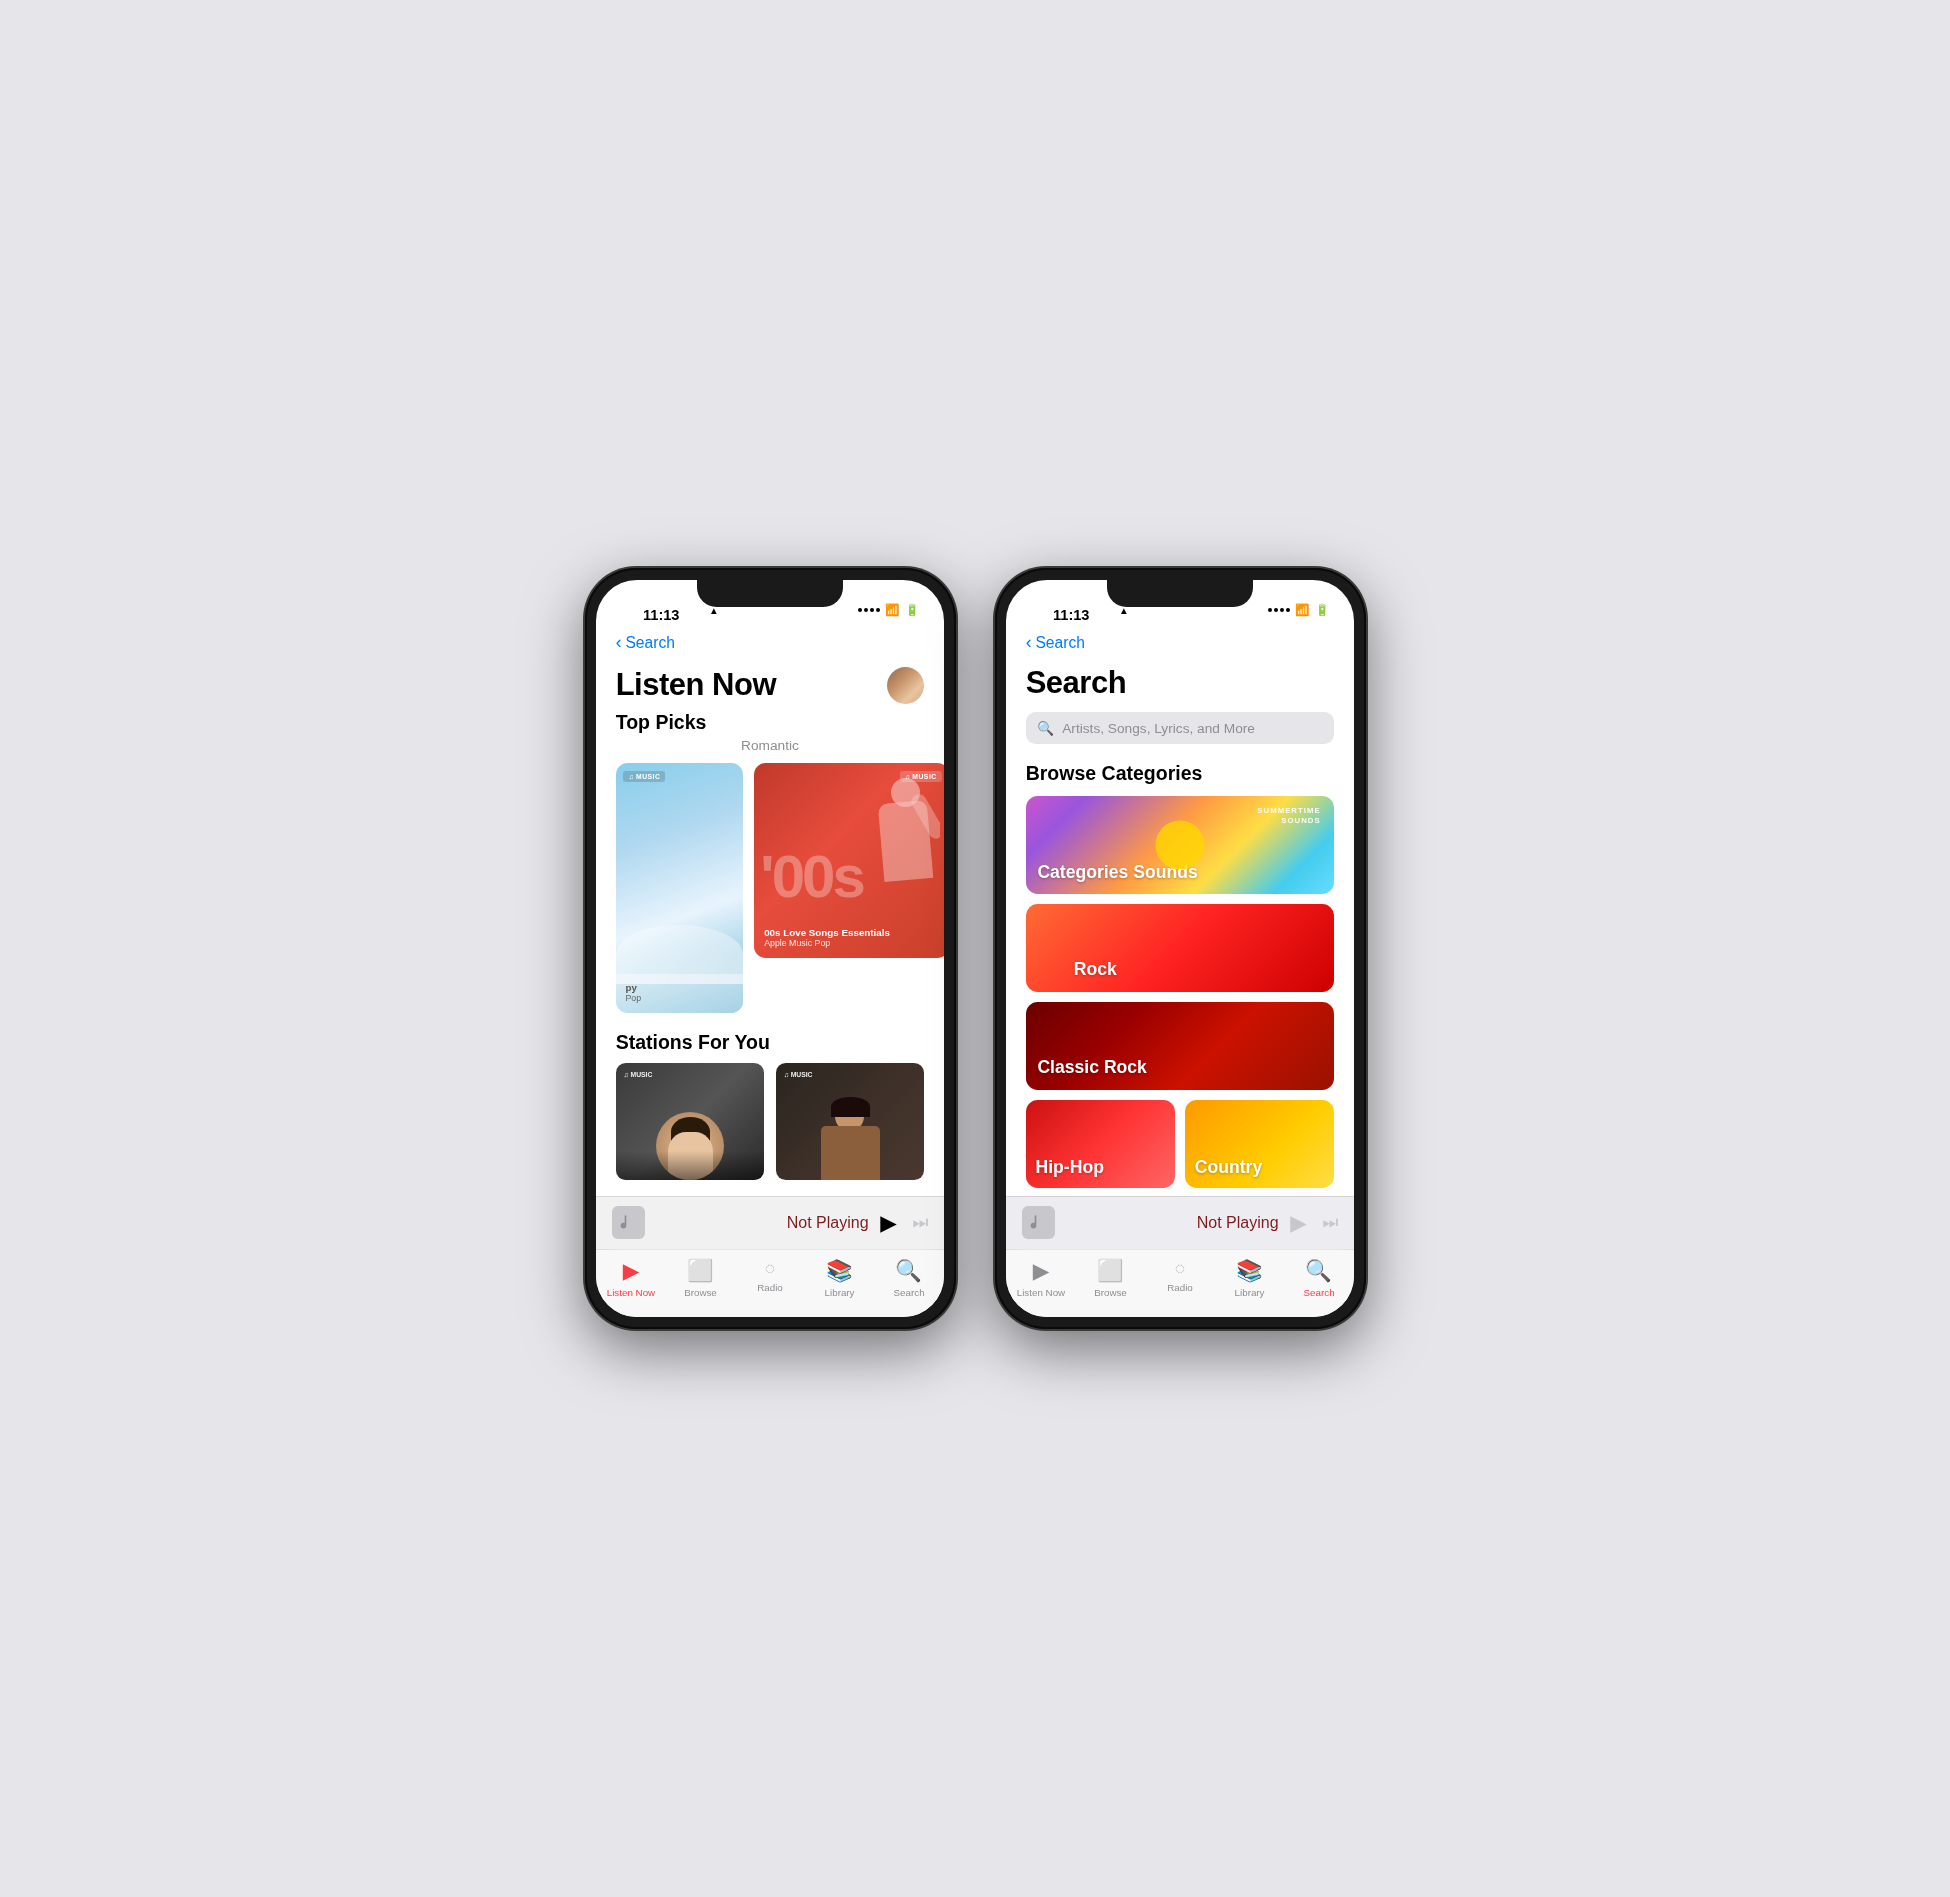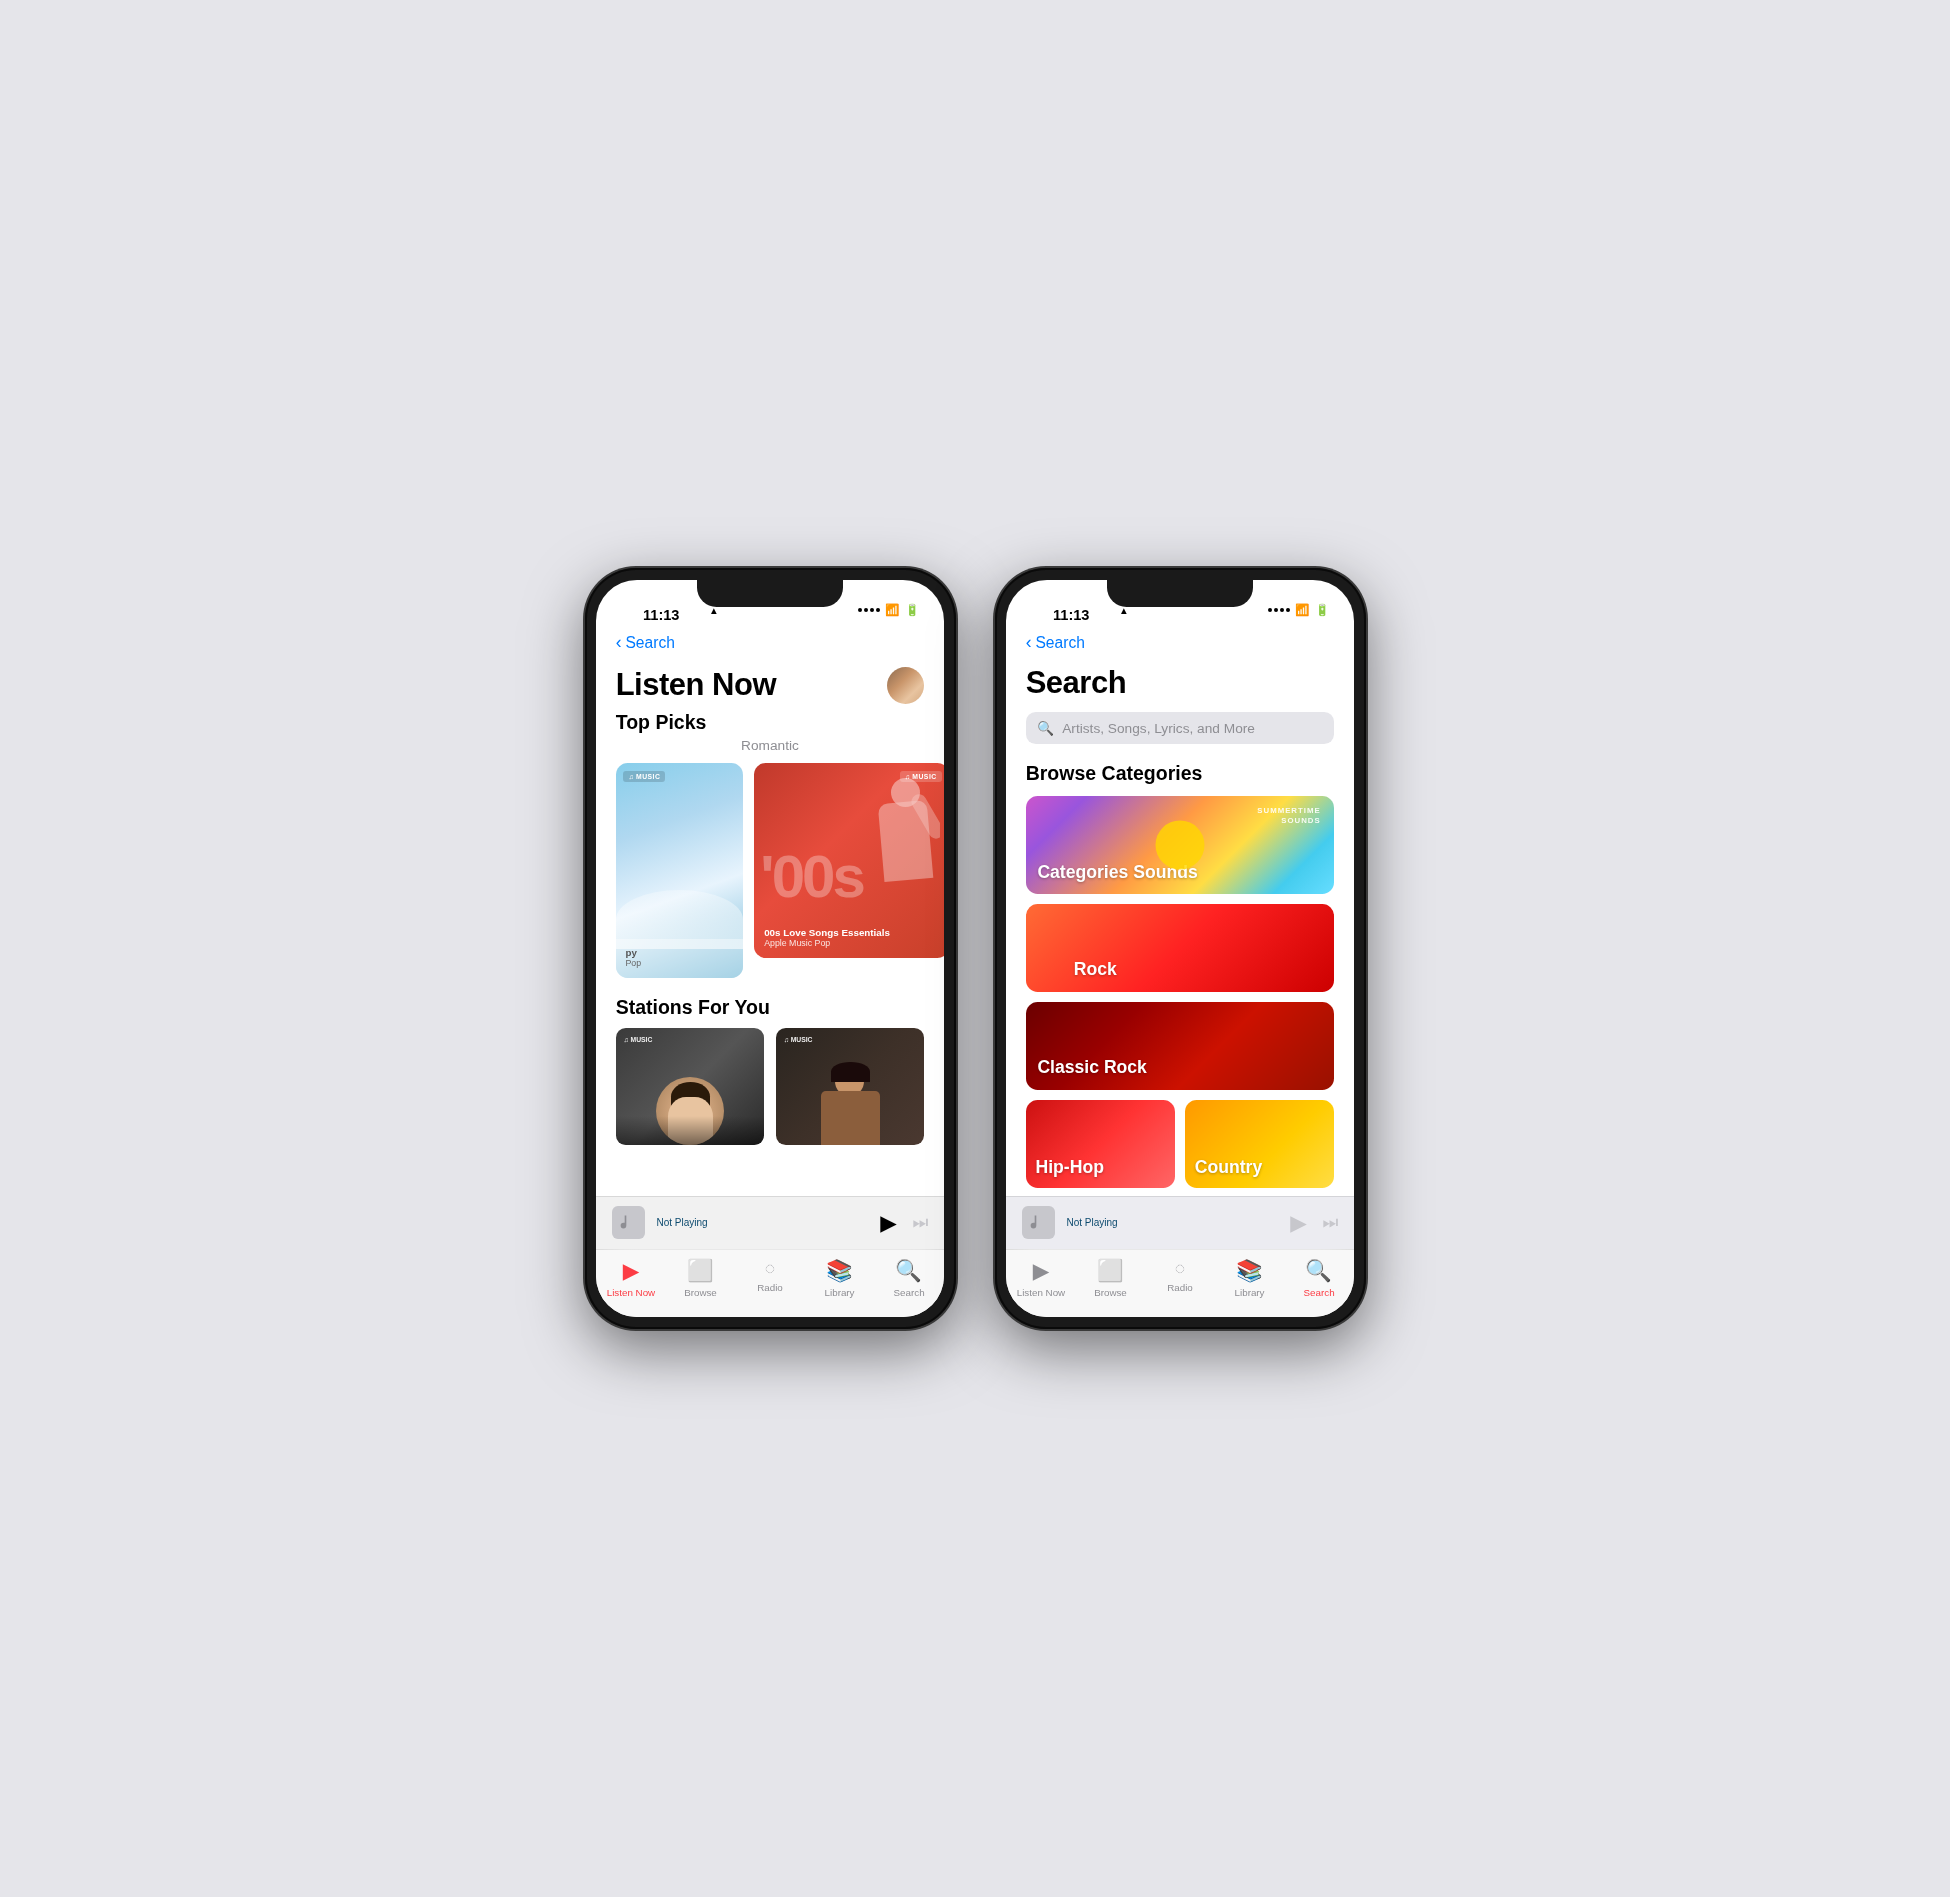--- a/index.html
+++ b/index.html
@@ -228,22 +228,23 @@
       width: 33px;
       height: 33px;
       border-radius: 5.9px;
       background: #c7c7cc;
       display: flex;
       align-items: center;
       justify-content: center;
     }
     .mini-player-text {
       flex: 1;
-      font-size: 10px;
-      color: #0c4a6e;
+      font-size: 16px;
+      color: #7f1d1d;
+      text-align: right;
     }
     .mini-player-controls {
       display: flex;
       gap: 15.6px;
       align-items: center;
     }
     .play-btn {
       font-size: 21.5px;
       color: #000;
     }
@@ -437,21 +438,21 @@
               <div class="avatar-img"></div>
             </div>
           </div>
 
           <div>
             <div class="section-title">Top Picks</div>
             <div class="section-subtitle">Romantic</div>
 
             <div class="cards-scroll">
 
-              <div class="music-card" style="width:127px; height:215px; border-radius:11.7px; overflow:hidden; position:relative; background: linear-gradient(160deg, #87ceeb 0%, #b0d8f0 30%, #e8f4fd 60%, #6ab4d4 100%);">
+              <div class="music-card" style="width:127px; height:250px; border-radius:11.7px; overflow:hidden; position:relative; background: linear-gradient(160deg, #87ceeb 0%, #b0d8f0 30%, #e8f4fd 60%, #6ab4d4 100%);">
                 <div style="position:absolute; top:7.8px; left:7.8px;">
                   <div class="apple-music-badge" style="background: rgba(0,0,0,0.15); color:#fff; font-size:6.8px; padding:2px 4.9px; border-radius:2.9px; font-weight:700; letter-spacing:0.5px;">
                     <span>♫</span>
                     <span>MUSIC</span>
                   </div>
                 </div>
 
                 <div style="position:absolute; bottom: 29px; left:0; right:0; height:59px; background: linear-gradient(to bottom, rgba(255,255,255,0.3), rgba(255,255,255,0.6)); border-radius:50% 50% 0 0;"></div>
                 <div style="position:absolute; bottom:0; left:0; right:0; background: rgba(255,255,255,0.4); height:39px;"></div>
                 <div style="position:absolute; bottom:9.8px; left:9.8px;">

